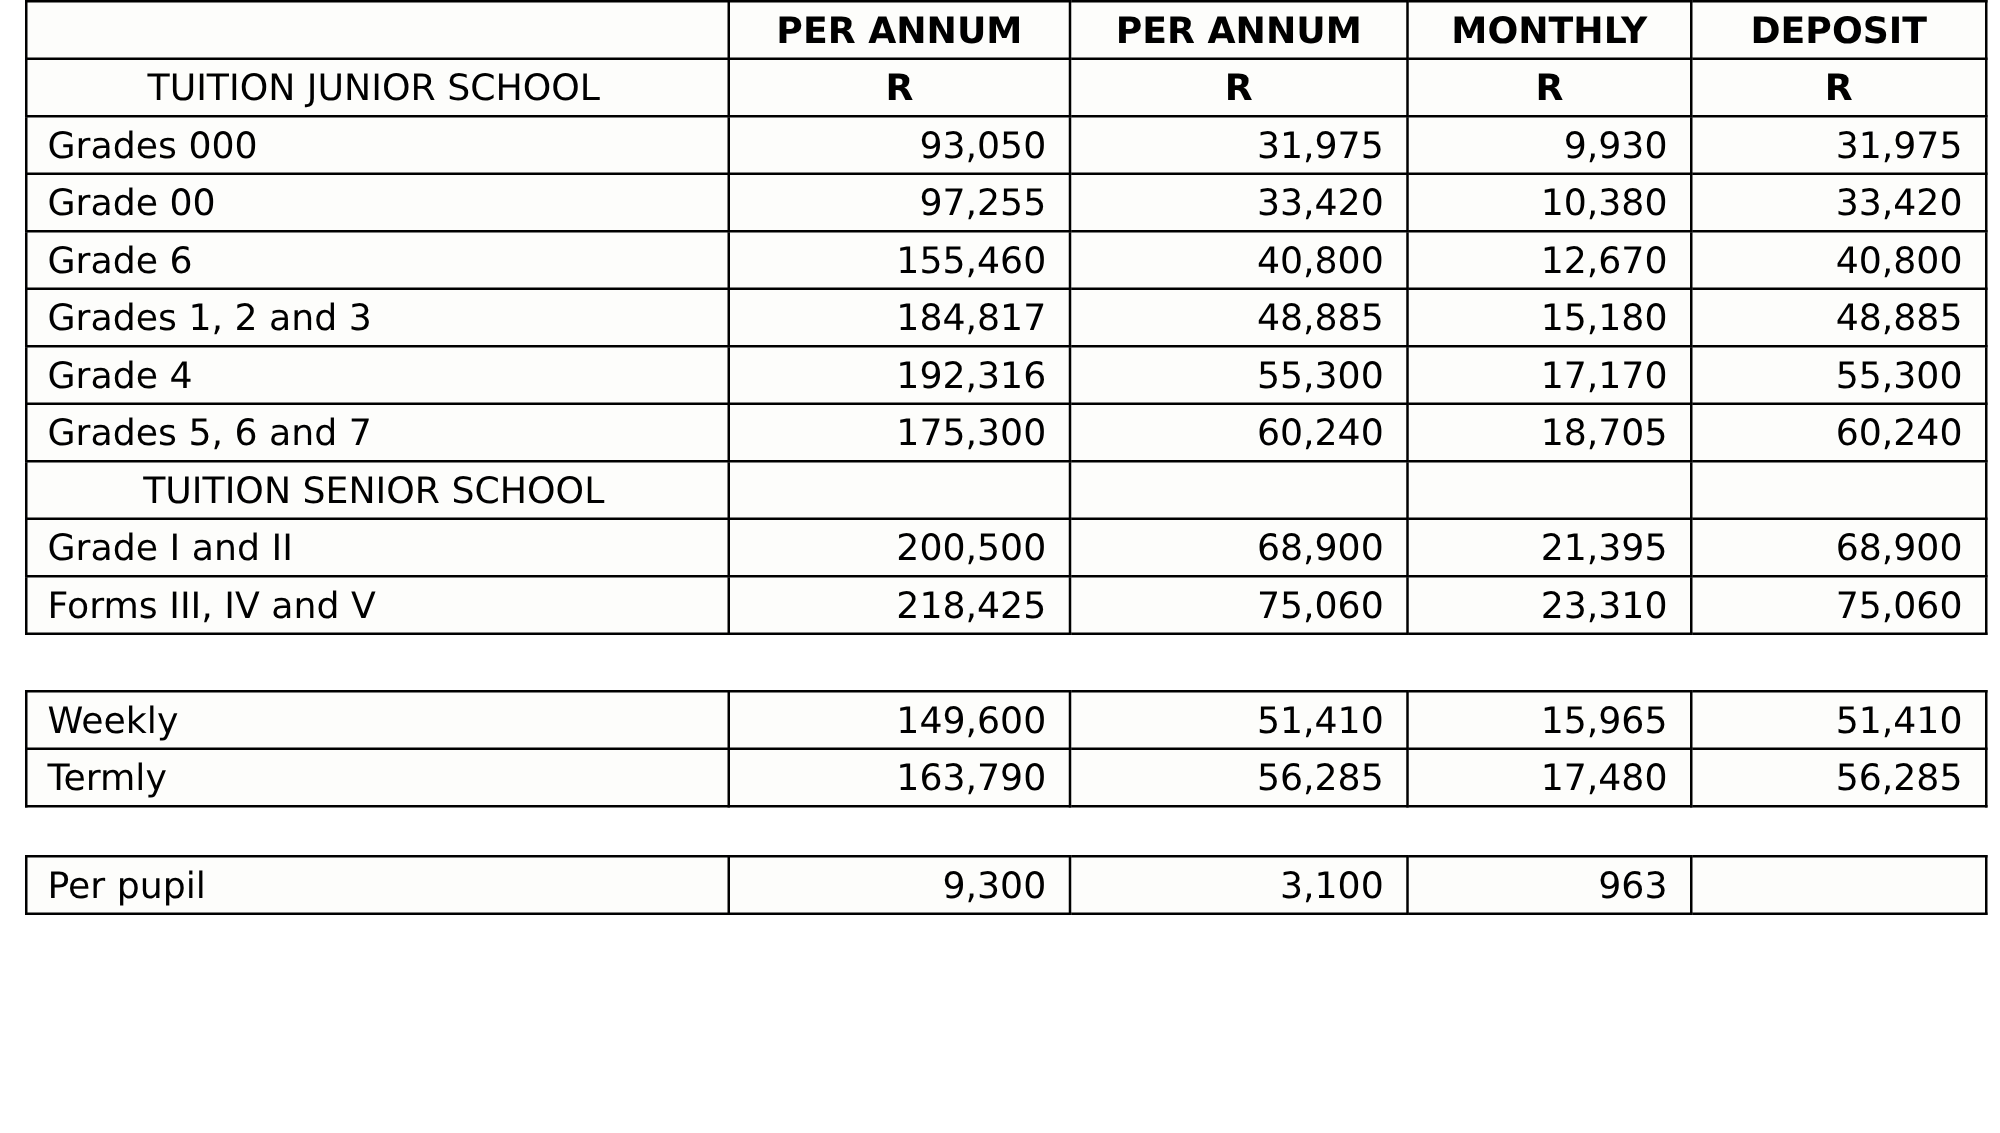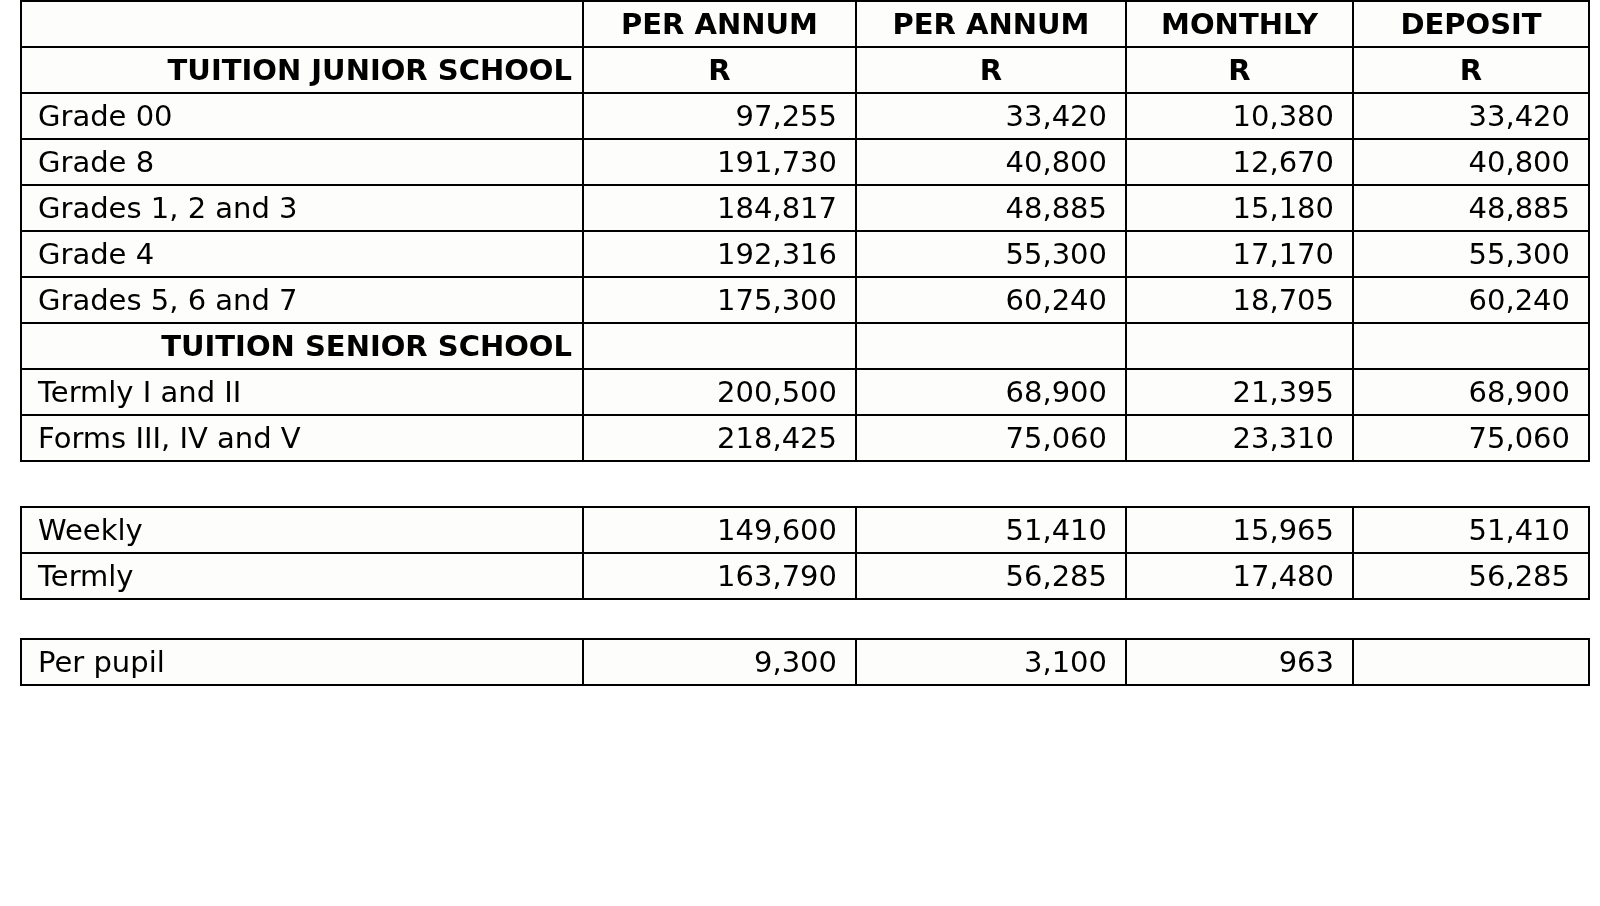--- a/index.html
+++ b/index.html
@@ -61,22 +61,22 @@
   }
   td.ctr {
     text-align: center;
   }
   td.head {
     font-weight: bold;
     text-align: center;
     font-size: 29px;
   }
   td.section {
-    font-weight: bold;
-    text-align: right;
+    font-weight: normal;
+    text-align: center;
     padding-left: 4px;
   }
   td.blank {
     
   }
   td.empty-corner {
     border: 2px solid #000000;
   }
 
   .table-gap-1 { height: 44px; }
@@ -110,32 +110,39 @@
       </tr>
 
       <tr>
         <td class="section">TUITION JUNIOR SCHOOL</td>
         <td class="head ctr">R</td>
         <td class="head ctr">R</td>
         <td class="head ctr">R</td>
         <td class="head ctr">R</td>
       </tr>
 
+      <tr>
+        <td class="label">Grades 000</td>
+        <td class="num">93,050</td>
+        <td class="num">31,975</td>
+        <td class="num">9,930</td>
+        <td class="num">31,975</td>
+      </tr>
 
       <tr>
         <td class="label">Grade 00</td>
         <td class="num">97,255</td>
         <td class="num">33,420</td>
         <td class="num">10,380</td>
         <td class="num">33,420</td>
       </tr>
 
       <tr>
-        <td class="label">Grade 8</td>
-        <td class="num">191,730</td>
+        <td class="label">Grade 6</td>
+        <td class="num">155,460</td>
         <td class="num">40,800</td>
         <td class="num">12,670</td>
         <td class="num">40,800</td>
       </tr>
 
       <tr>
         <td class="label">Grades 1, 2 and 3</td>
         <td class="num">184,817</td>
         <td class="num">48,885</td>
         <td class="num">15,180</td>
@@ -160,21 +167,21 @@
 
       <tr>
         <td class="section">TUITION SENIOR SCHOOL</td>
         <td class="blank"></td>
         <td class="blank"></td>
         <td class="blank"></td>
         <td class="blank"></td>
       </tr>
 
       <tr>
-        <td class="label">Termly I and II</td>
+        <td class="label">Grade I and II</td>
         <td class="num">200,500</td>
         <td class="num">68,900</td>
         <td class="num">21,395</td>
         <td class="num">68,900</td>
       </tr>
 
       <tr>
         <td class="label">Forms III, IV and V</td>
         <td class="num">218,425</td>
         <td class="num">75,060</td>

